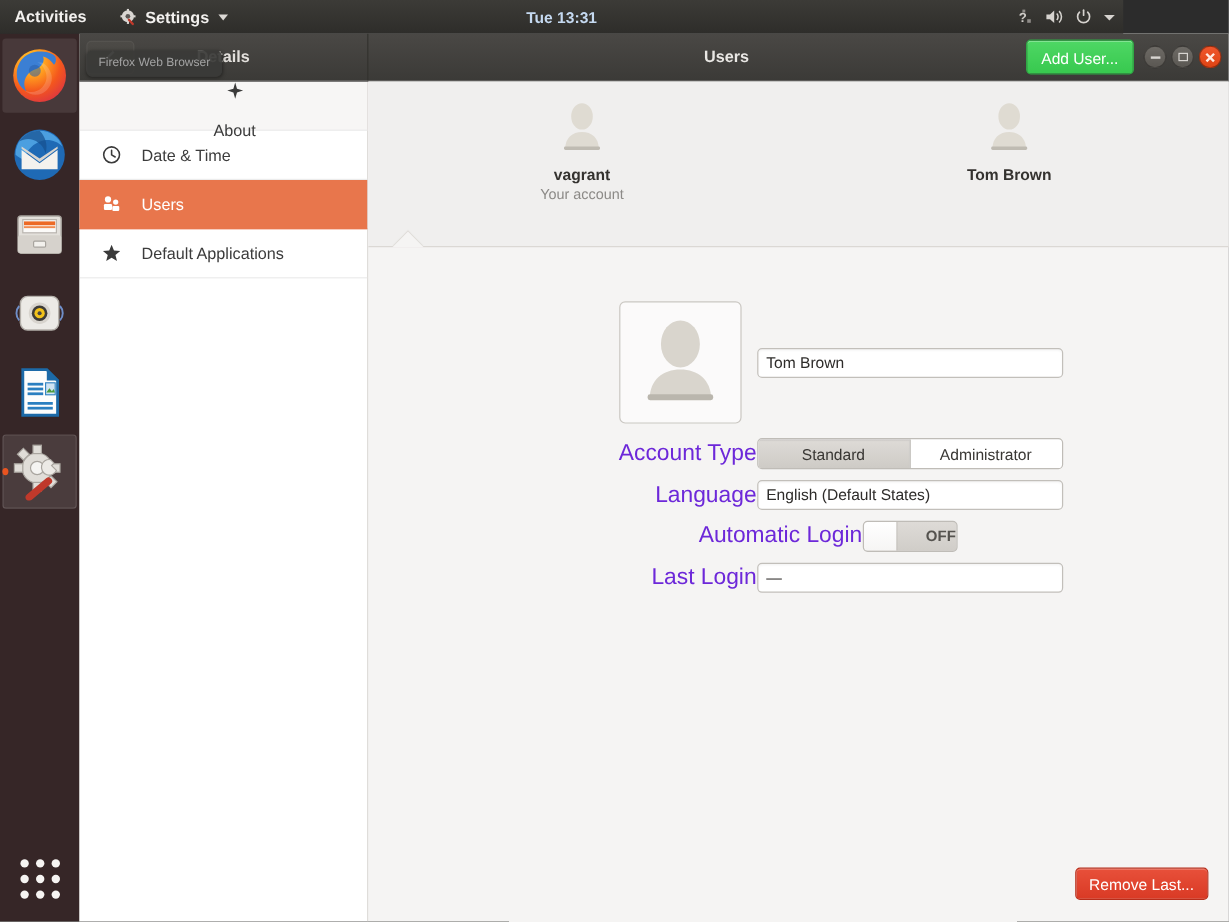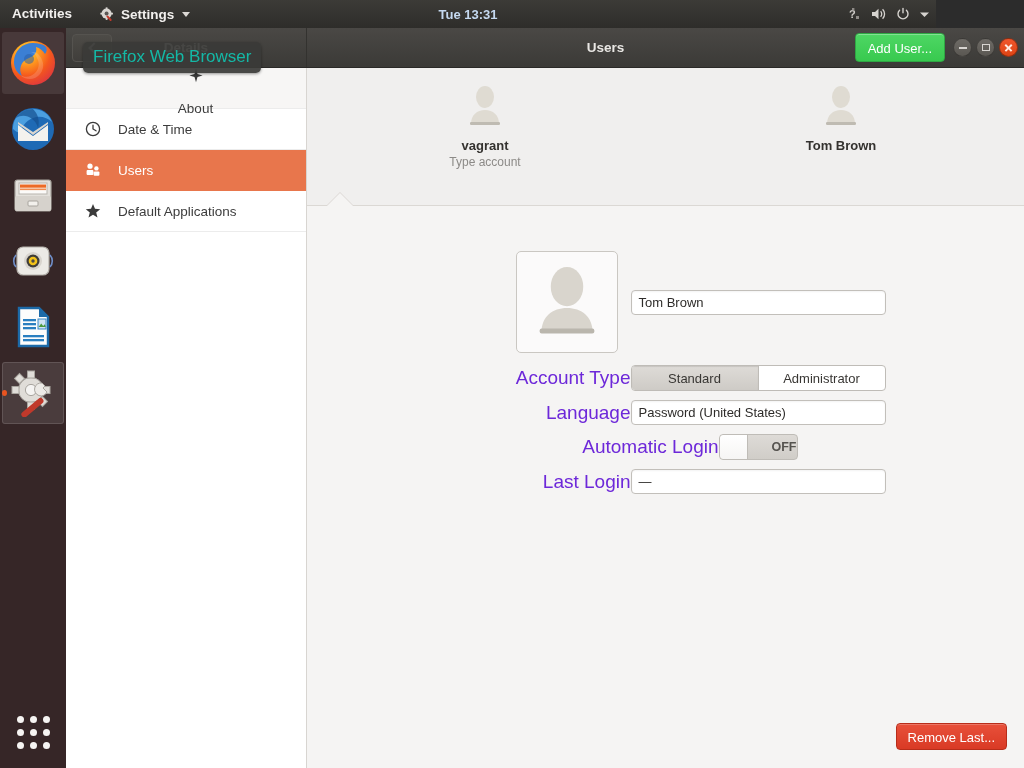--- a/index.html
+++ b/index.html
@@ -159,23 +159,23 @@
   .wb-close-g { position: relative; width: 9px; height: 9px; }
   .wb-close-g::before, .wb-close-g::after {
     content: ""; position: absolute; left: 0; top: 4px;
     width: 9px; height: 1.8px; background: #ffe9e0;
   }
   .wb-close-g::before { transform: rotate(45deg); }
   .wb-close-g::after { transform: rotate(-45deg); }
 
   
   .tooltip {
-    position: absolute; top: 14px; left: 17px;
+    position: absolute; top: 14px; left: 6px;
     background: rgba(58,58,56,0.93);
-    color: #14b8a6; font-size: 17px;
+    color: #a3a3a3; font-size: 10px;
     padding: 5px 10px 6px 10px; border-radius: 5px;
     white-space: nowrap; z-index: 60;
     box-shadow: 0 1px 3px rgba(0,0,0,0.4);
   }
 
   
   .wbody { display: flex; height: 700px; }
 
   .sidebar {
     width: 241px; min-width: 241px;
@@ -514,21 +514,21 @@
     <div class="content">
 
       <div class="carousel">
         <div class="usercell">
           <svg class="uc-av" viewBox="0 0 48 48">
             <ellipse cx="24" cy="15" rx="9" ry="11" fill="#dfdbd2"></ellipse>
             <path d="M10 42 c0-9 6-14 14-14 s14 5 14 14 z" fill="#dfdbd2"></path>
             <rect x="9" y="40" width="30" height="3" rx="1.2" fill="#bfbbb2"></rect>
           </svg>
           <div class="uc-name">vagrant</div>
-          <div class="uc-sub">Type account</div>
+          <div class="uc-sub">Your account</div>
         </div>
 
         <div class="usercell u2">
           <svg class="uc-av" viewBox="0 0 48 48">
             <ellipse cx="24" cy="15" rx="9" ry="11" fill="#dfdbd2"></ellipse>
             <path d="M10 42 c0-9 6-14 14-14 s14 5 14 14 z" fill="#dfdbd2"></path>
             <rect x="9" y="40" width="30" height="3" rx="1.2" fill="#bfbbb2"></rect>
           </svg>
           <div class="uc-name">Tom Brown</div>
           <div class="uc-sub"></div>
@@ -555,21 +555,21 @@
           <div class="row">
             <div class="lbl">Account Type</div>
             <div class="seg">
               <div class="seg-opt on">Standard</div>
               <div class="seg-opt">Administrator</div>
             </div>
           </div>
 
           <div class="row">
             <div class="lbl">Language</div>
-            <div class="field">Password (United States)</div>
+            <div class="field">English (Default States)</div>
           </div>
 
 
           <div class="row">
             <div class="lbl">Automatic Login</div>
             <div class="toggle">
               <div class="tg-knob"></div>
               <div class="tg-off">OFF</div>
             </div>
           </div>

